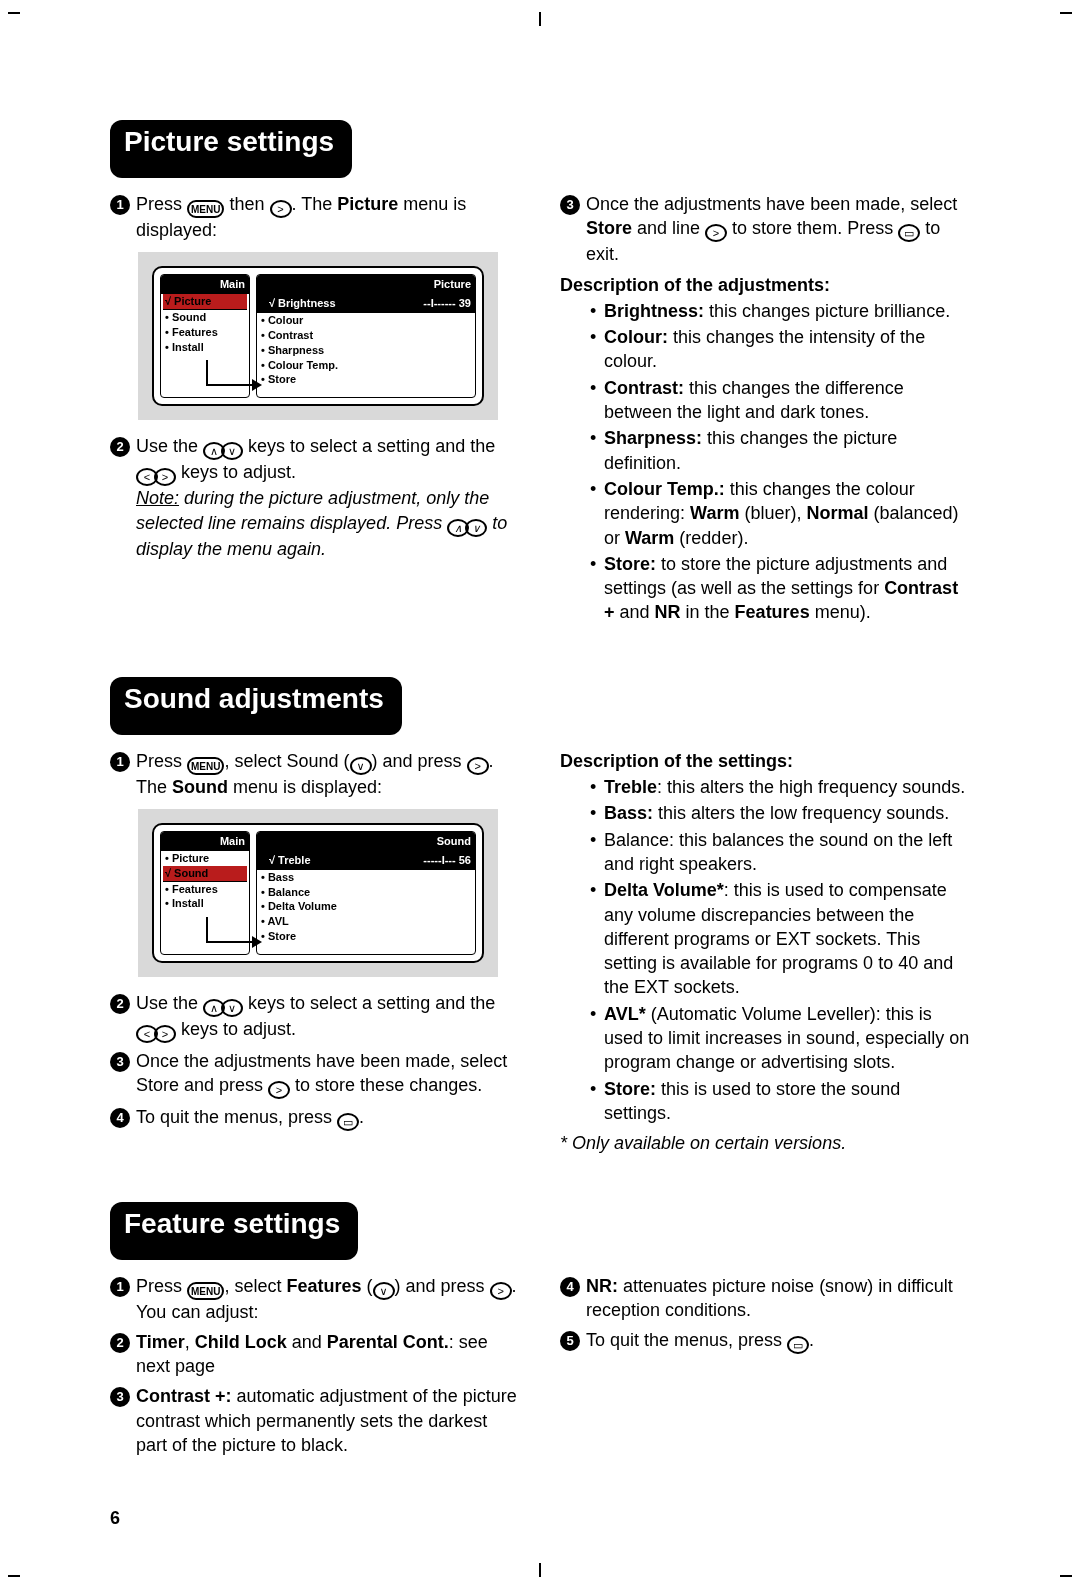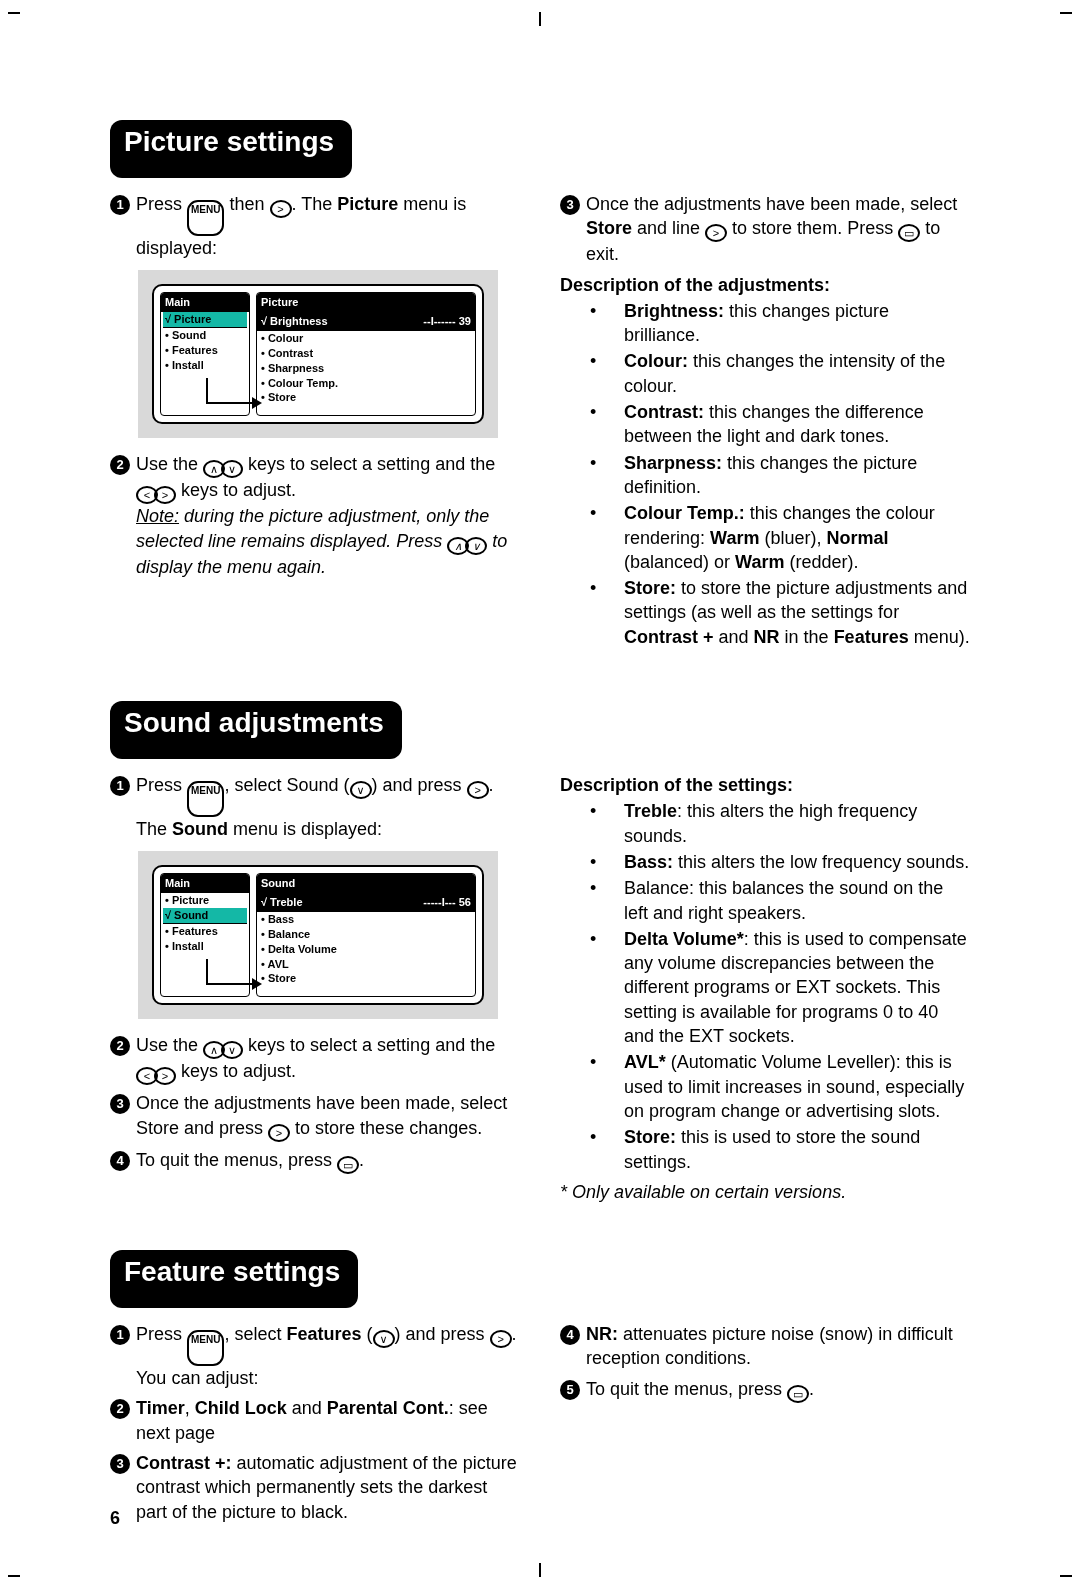--- a/index.html
+++ b/index.html
@@ -58,21 +58,21 @@
     font-weight: bold;
     text-align: center;
     line-height: 20px;
     margin-right: 4px;
     vertical-align: 1px;
   }
   .icon-oval {
     display: inline-block;
     border: 2px solid #000;
     border-radius: 11px;
-    height: 36px;
+    height: 18px;
     min-width: 34px;
     font-size: 10px;
     font-weight: bold;
     text-align: center;
     line-height: 16px;
     vertical-align: -3px;
     padding: 0 2px;
     box-sizing: border-box;
     font-family: Arial, sans-serif;
   }
@@ -99,21 +99,20 @@
   }
   .bullet-row {
     display: flex;
     margin-bottom: 2px;
   }
   .bullet-dot {
     flex: 0 0 14px;
   }
   .bullet-body {
     flex: 1;
-    margin-left: 20px;
   }
   .screen-box {
     background: #d9d9d9;
     padding: 14px;
     margin: 10px 0 14px 28px;
     width: 360px;
     box-sizing: border-box;
   }
   .tv-outer {
     background: #fff;
@@ -136,40 +135,41 @@
   }
   .tv-panel.left { width: 88px; }
   .tv-panel.right { flex: 1; }
   .tv-title {
     background: #000;
     color: #fff;
     font-size: 11px;
     font-weight: bold;
     padding: 2px 4px;
     font-family: Arial, sans-serif;
+    text-align: right;
   }
   .tv-sel {
     background: #000;
     color: #fff;
     font-size: 11px;
     font-weight: bold;
     padding: 2px 4px;
     display: flex;
     font-family: Arial, sans-serif;
   }
-  .tv-sel .selname { flex: 1; }
+  .tv-sel .selname { flex: 1; margin-left: 8px; }
   .tv-items {
     font-size: 11px;
     font-weight: bold;
     padding: 0 2px 2px 2px;
     font-family: Arial, sans-serif;
   }
   .tv-items div { padding: 0 2px; white-space: nowrap; }
   .tv-selected {
-    background: #14b8a6;
+    background: #b91c1c;
     color: #000;
     border-bottom: 1px solid #000;
   }
   .arrow-box {
     position: absolute;
     left: 52px;
     top: 92px;
     width: 56px;
   }
   .arrow-box .stem {

